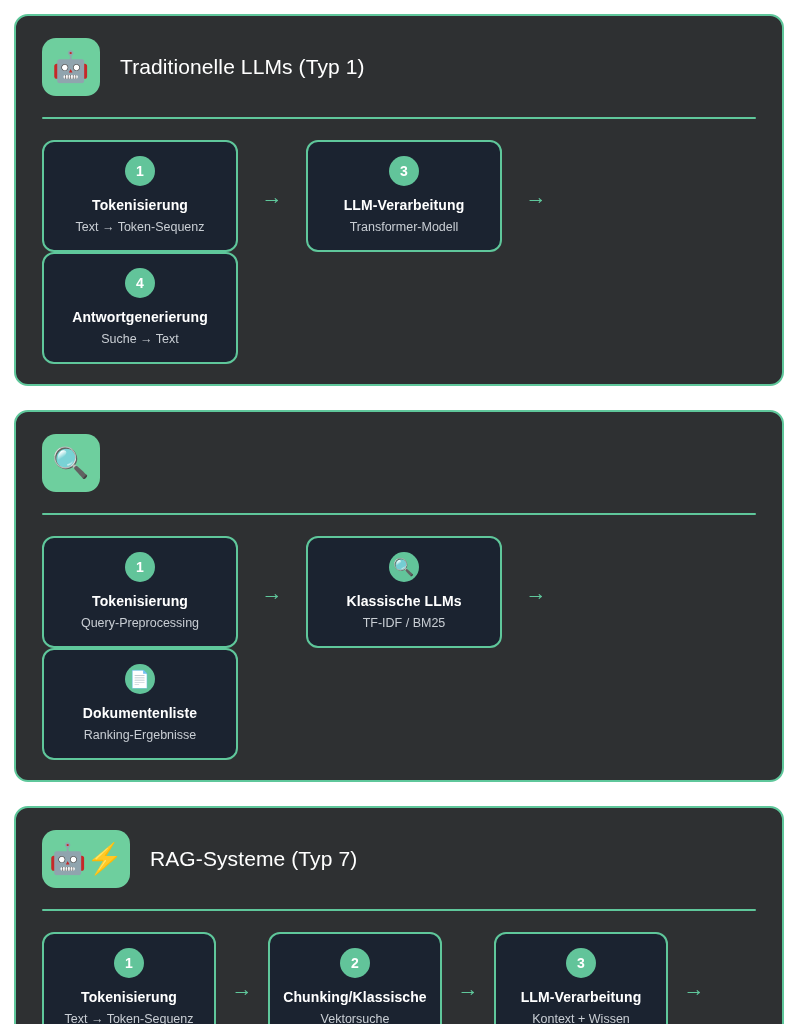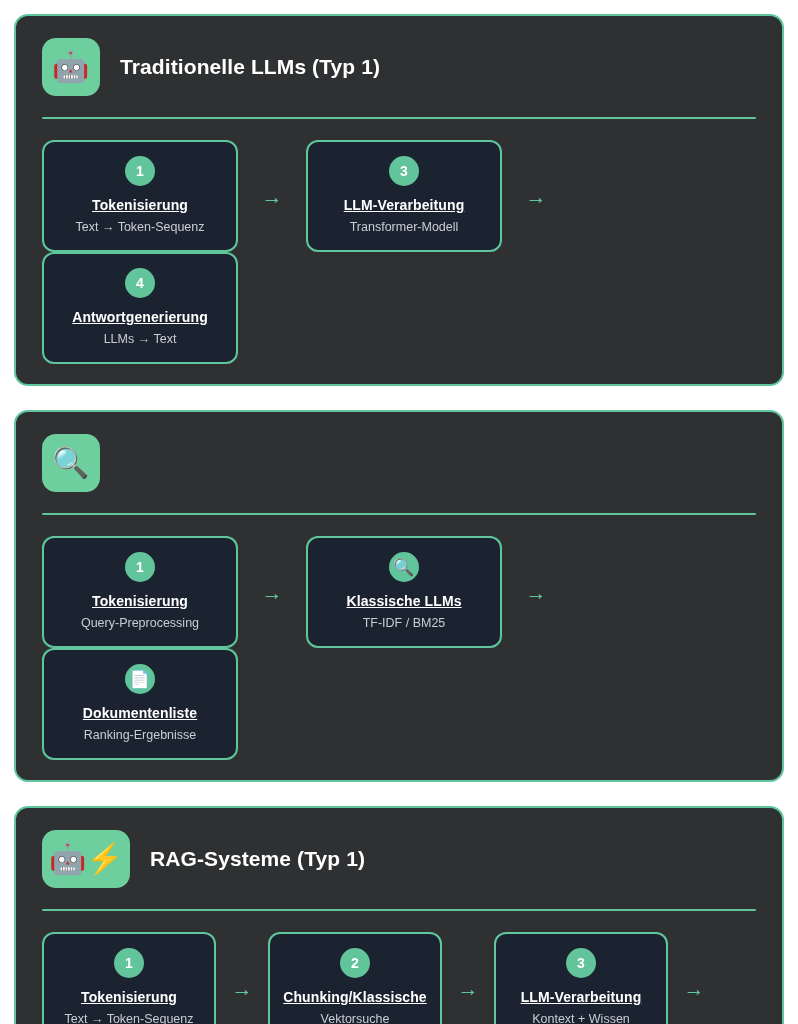--- a/index.html
+++ b/index.html
@@ -48,21 +48,21 @@
     line-height: 1;
     letter-spacing: -1px;
     flex: none;
   }
   .card-badge.wide {
     width: 88px;
   }
   .card-title {
     color: #ffffff;
     font-size: 21px;
-    font-weight: bold;
+    font-weight: normal;
     letter-spacing: 0.1px;
   }
 
   .divider {
     height: 2px;
     background: #5fc79b;
     margin: 21px 4px 0 4px;
     border-radius: 1px;
   }
 
@@ -105,21 +105,20 @@
   }
   .step-badge.icon { font-size: 17px; font-weight: normal; }
 
   .step-title {
     color: #ffffff;
     font-size: 14px;
     font-weight: bold;
     margin-bottom: 7px;
     letter-spacing: 0.1px;
     white-space: nowrap;
-    text-decoration: underline;
   }
   .step-sub {
     color: #c9ced4;
     font-size: 12.5px;
     white-space: nowrap;
   }
 
   .arrow {
     color: #5fc79b;
     font-size: 21px;
@@ -158,21 +157,21 @@
       <div class="arrow">→</div>
       <div class="step">
         <div class="step-badge">3</div>
         <div class="step-title">LLM-Verarbeitung</div>
         <div class="step-sub">Transformer-Modell</div>
       </div>
       <div class="arrow">→</div>
       <div class="step">
         <div class="step-badge">4</div>
         <div class="step-title">Antwortgenerierung</div>
-        <div class="step-sub">LLMs → Text</div>
+        <div class="step-sub">Suche → Text</div>
       </div>
     </div>
   </section>
 
   <section class="card">
     <div class="card-header">
       <div class="card-badge">🔍</div>
     </div>
     <div class="divider"></div>
 
@@ -193,21 +192,21 @@
         <div class="step-badge icon">📄</div>
         <div class="step-title">Dokumentenliste</div>
         <div class="step-sub">Ranking-Ergebnisse</div>
       </div>
     </div>
   </section>
 
   <section class="card">
     <div class="card-header">
       <div class="card-badge wide">🤖⚡</div>
-      <div class="card-title">RAG-Systeme (Typ 1)</div>
+      <div class="card-title">RAG-Systeme (Typ 7)</div>
     </div>
     <div class="divider"></div>
 
     <div class="flow flow-4">
       <div class="step">
         <div class="step-badge">1</div>
         <div class="step-title">Tokenisierung</div>
         <div class="step-sub">Text → Token-Sequenz</div>
       </div>
       <div class="arrow">→</div>

